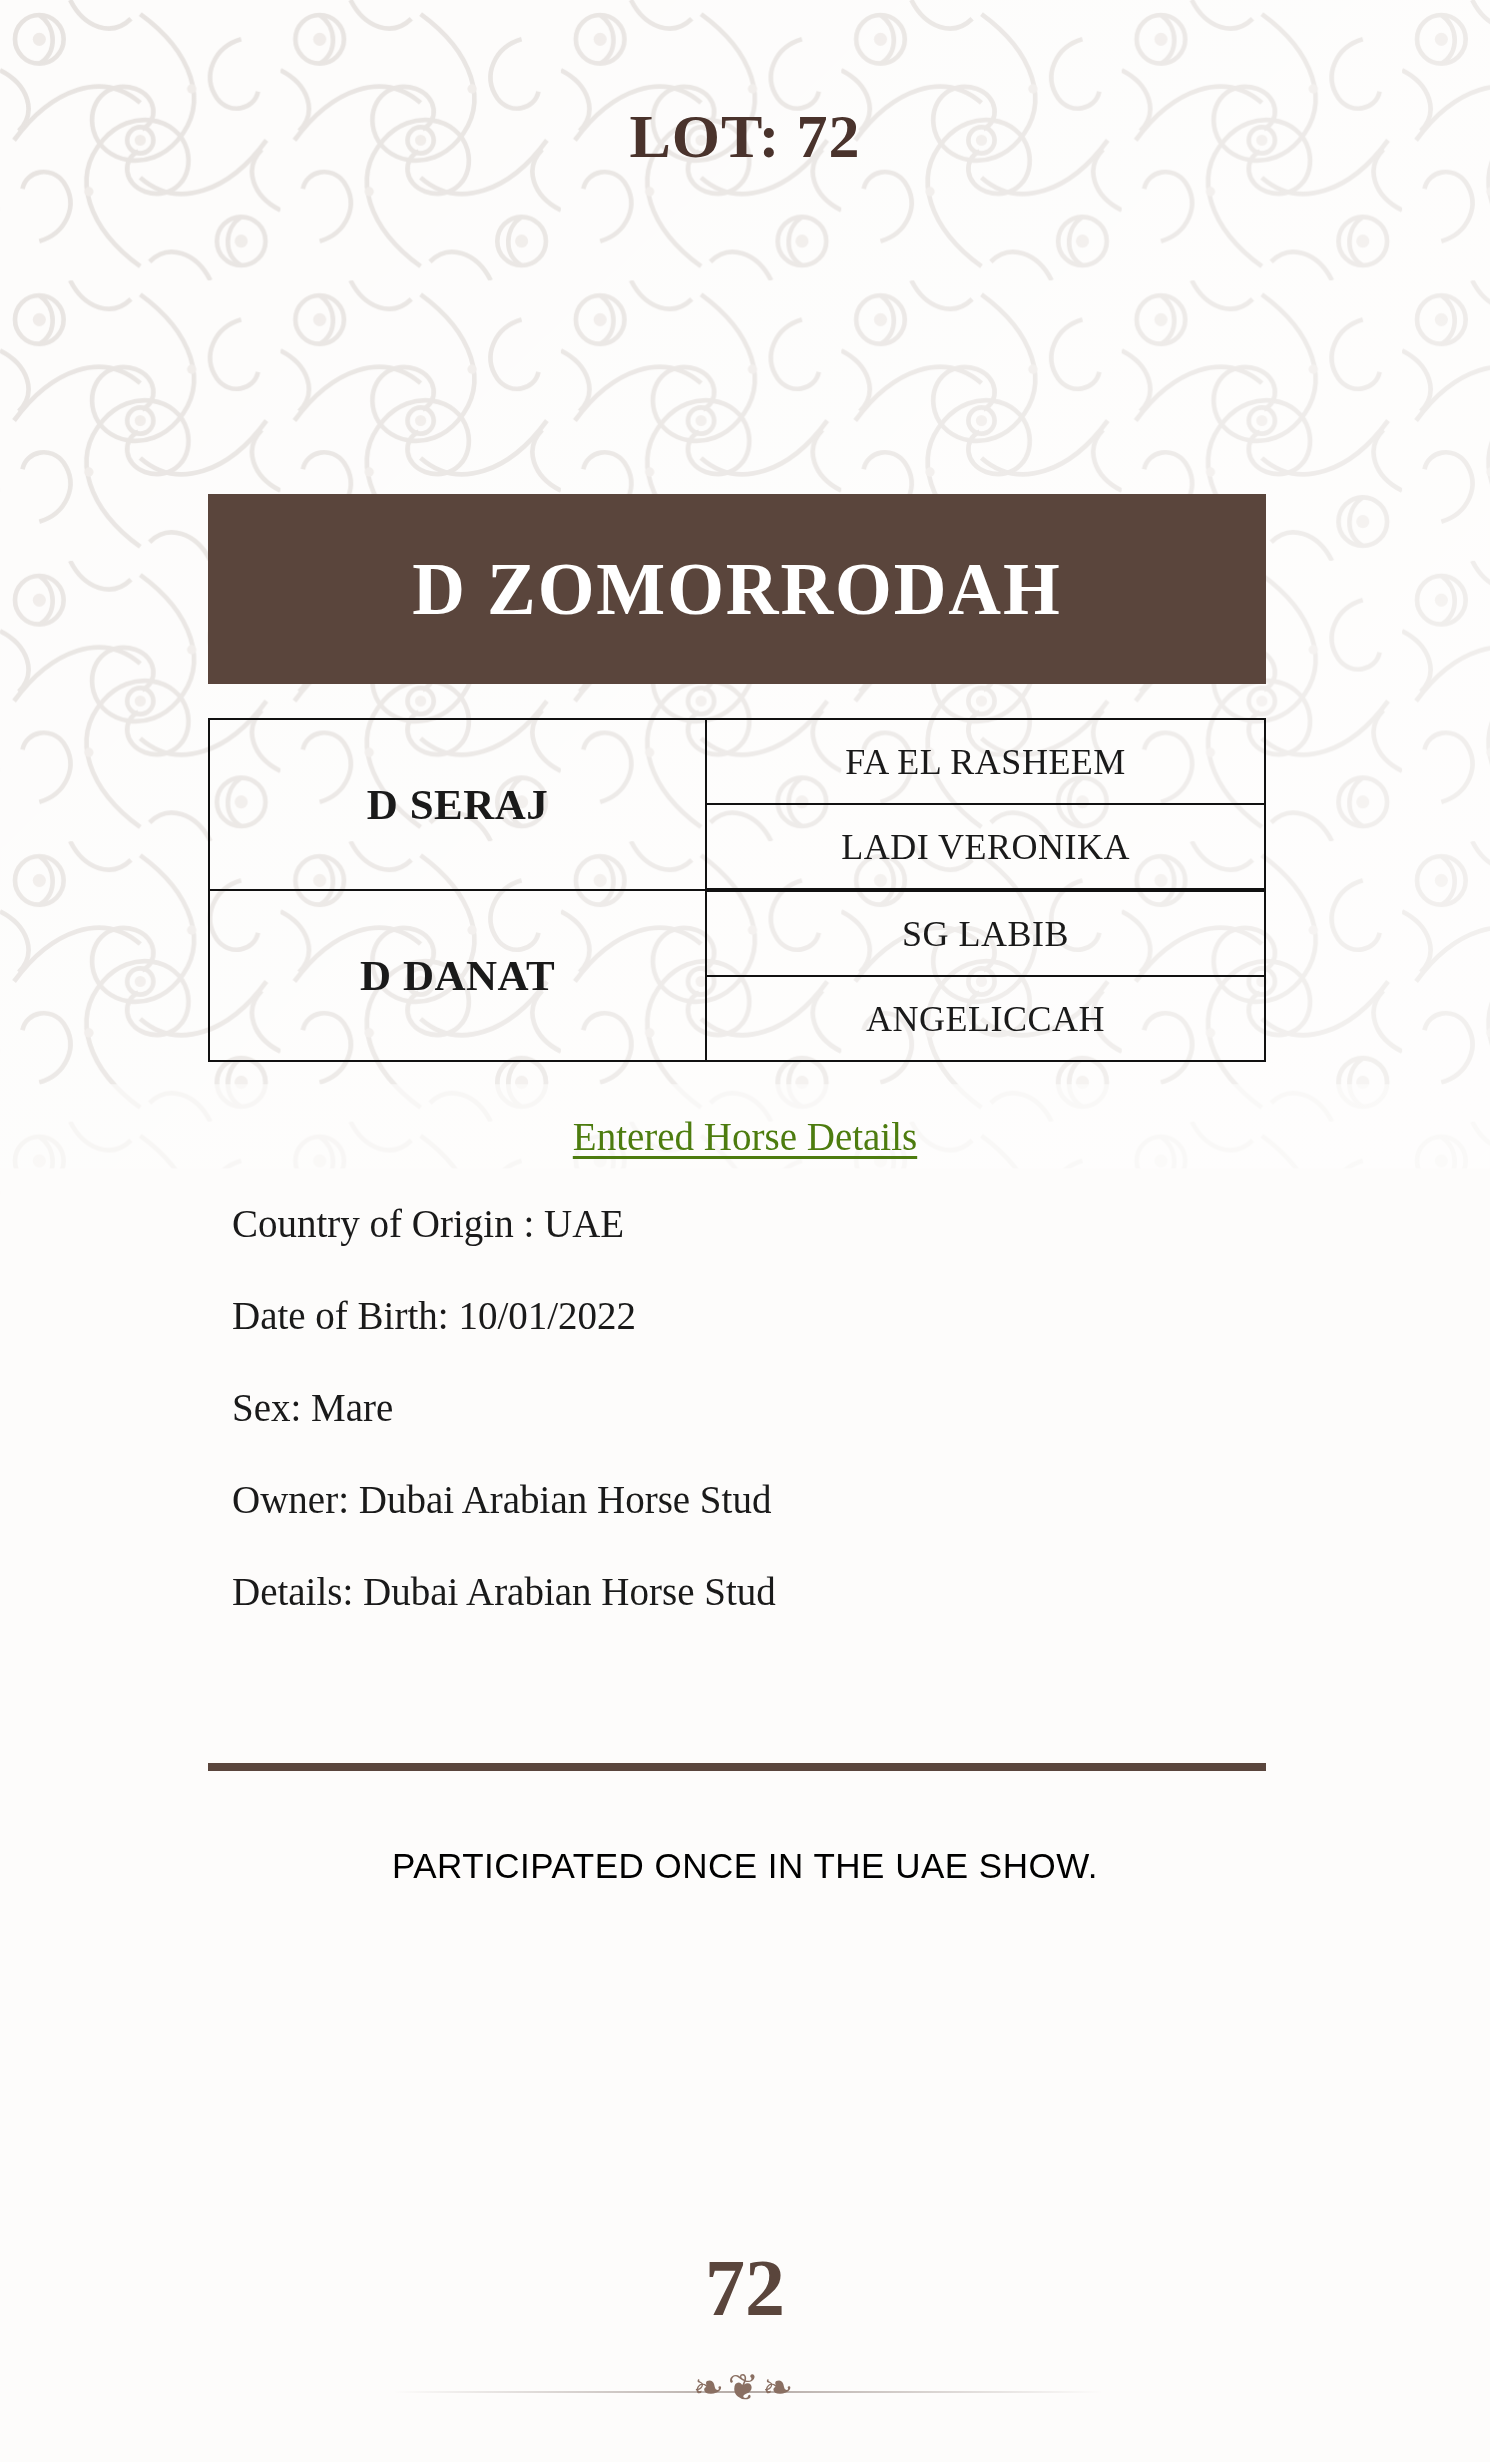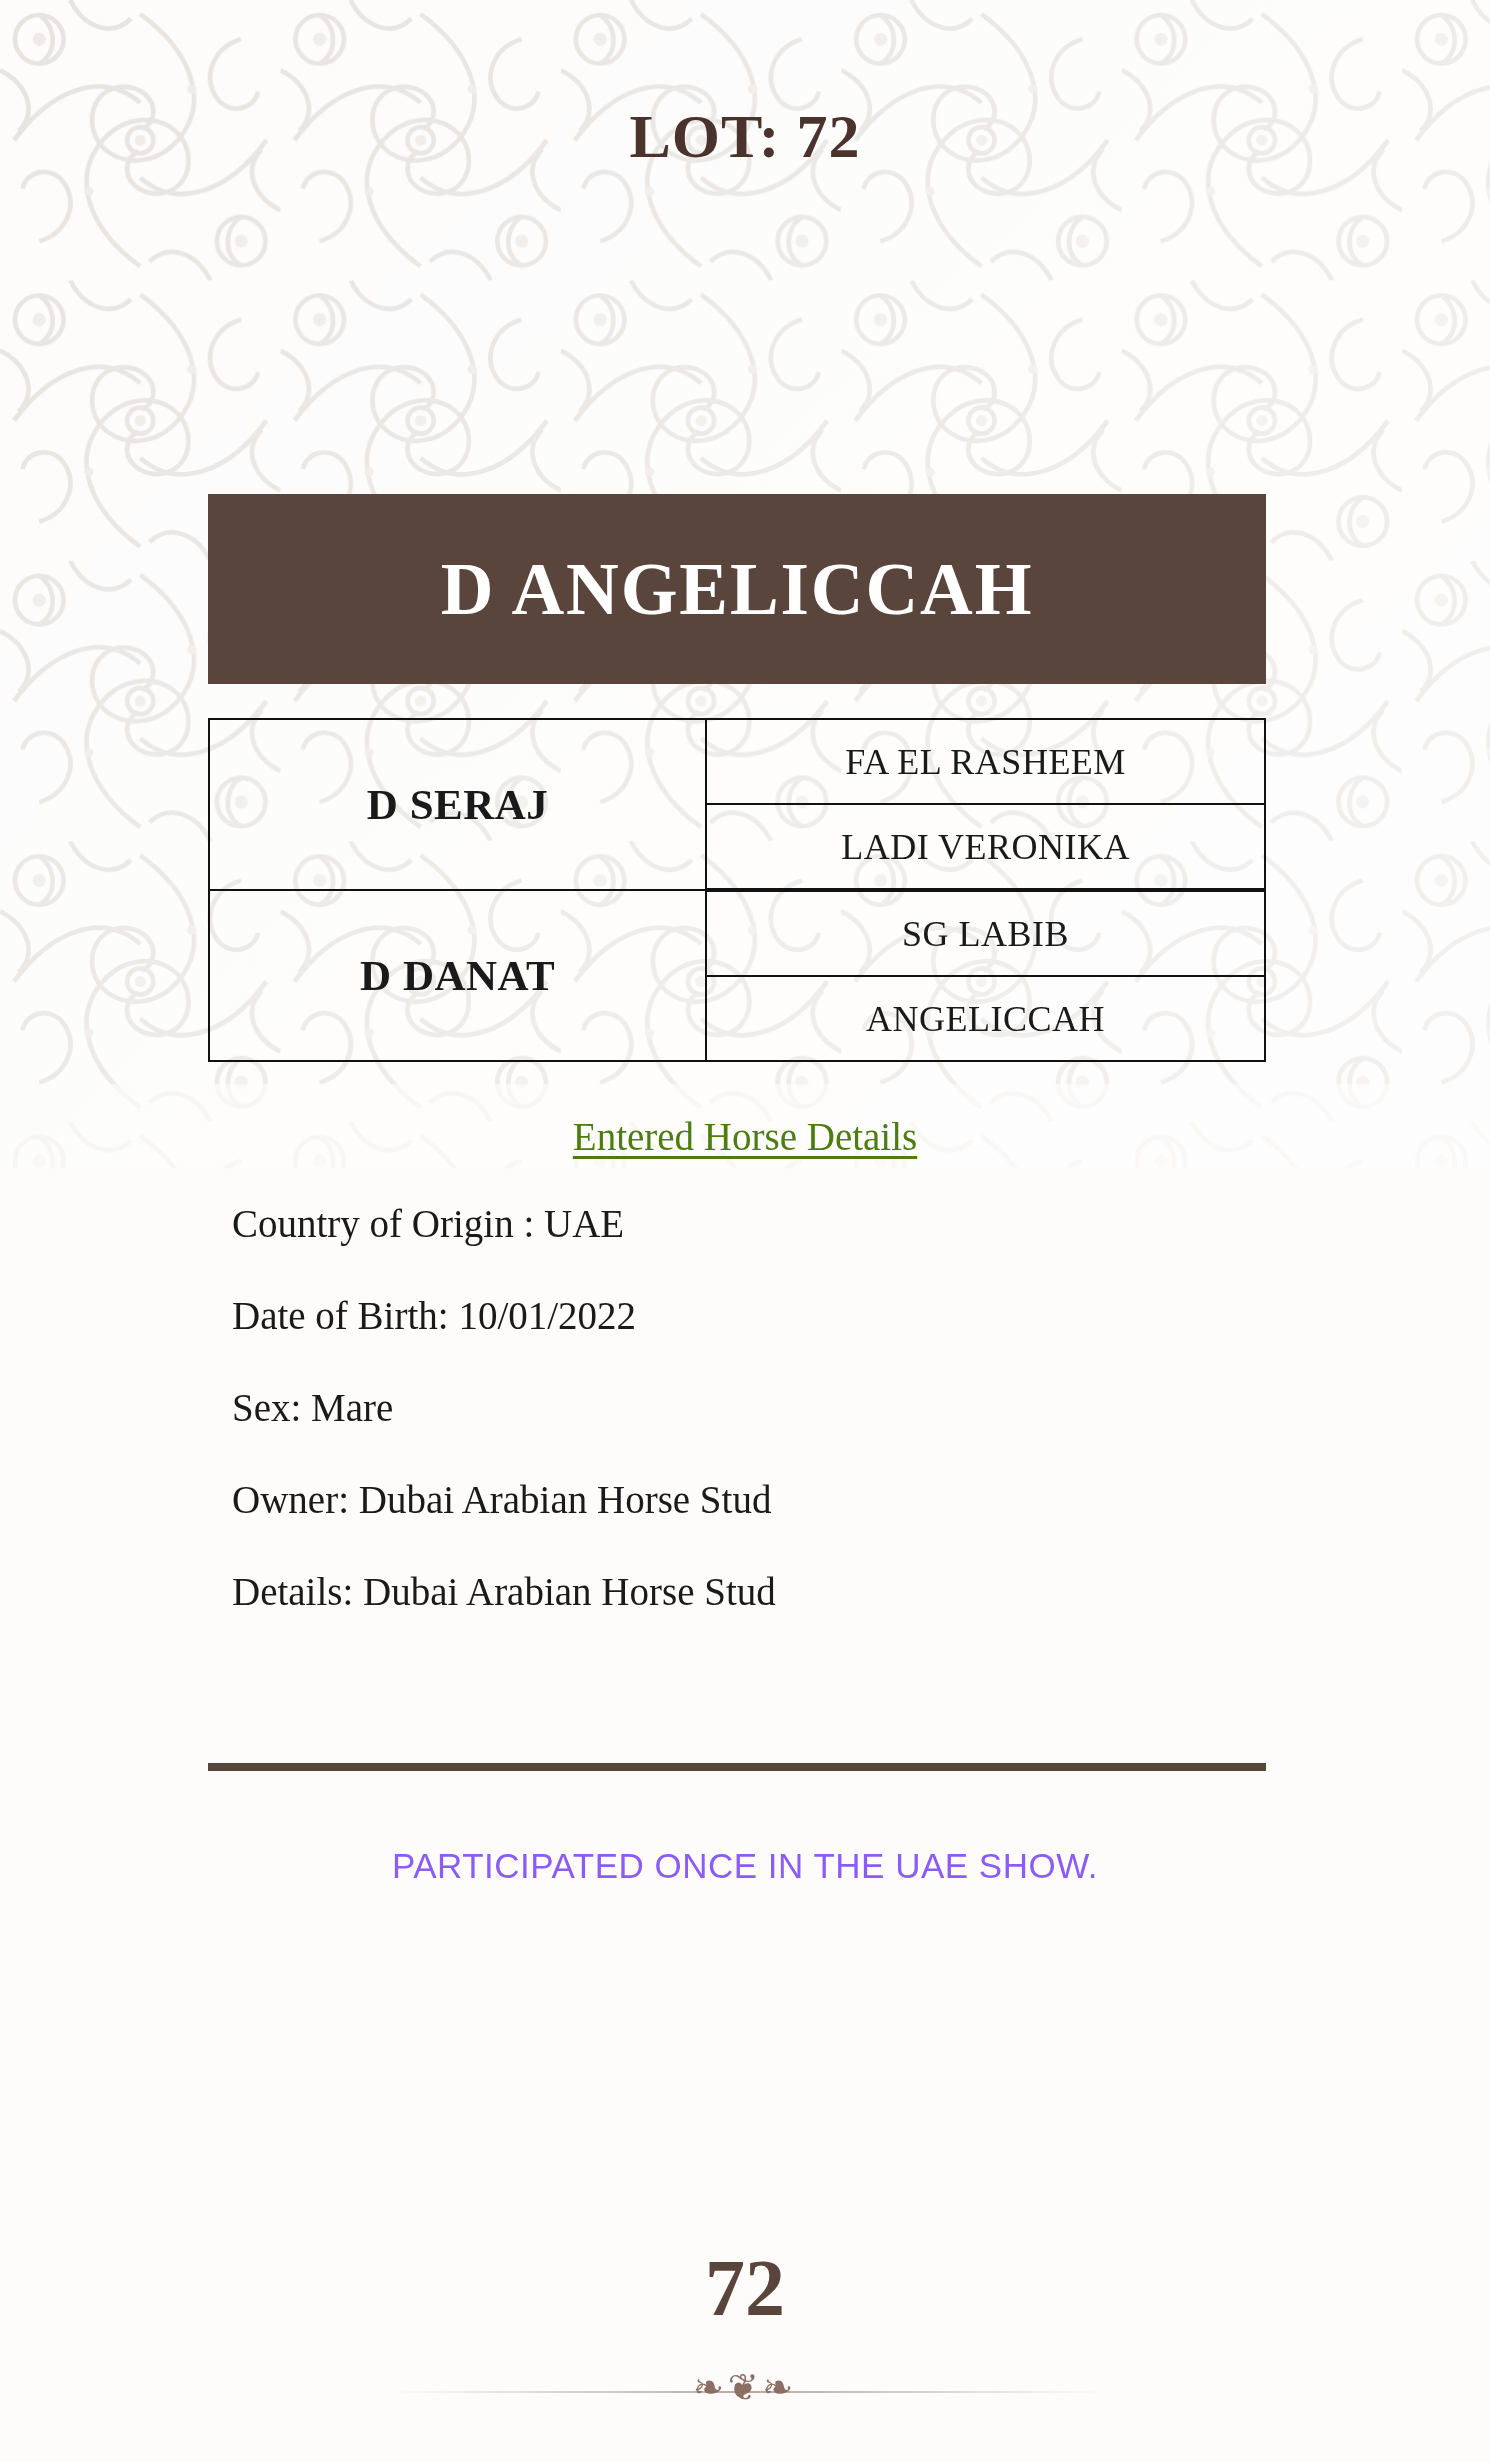--- a/index.html
+++ b/index.html
@@ -153,21 +153,21 @@
   
   .note {
     position: absolute;
     top: 1846px;
     left: 0;
     width: 100%;
     text-align: center;
     font-family: "Liberation Sans", sans-serif;
     font-size: 35px;
     letter-spacing: 0.5px;
-    color: #8b5cf6;
+    color: #000000;
   }
 
   
   .footer-number {
     position: absolute;
     top: 2248px;
     left: 0;
     width: 100%;
     text-align: center;
     font-size: 80px;
@@ -238,21 +238,21 @@
     <rect x="0" y="0" width="1594" height="1500" fill="url(#fadeMask)" opacity="0.55"></rect>
     <rect x="0" y="1250" width="1594" height="1384" fill="#fdfcfb" opacity="0.92"></rect>
   </svg>
 </div>
 
 <div class="page">
 
   <div class="lot-title">LOT: 72</div>
 
   <div class="name-banner">
-    <div class="name-text">D ANGELICCAH</div>
+    <div class="name-text">D ZOMORRODAH</div>
   </div>
 
   <div class="pedigree">
     <div class="ped-col-left">
       <div class="ped-sire">D SERAJ</div>
       <div class="ped-dam">D DANAT</div>
     </div>
     <div class="ped-col-right">
       <div class="ped-gp">FA EL RASHEEM</div>
       <div class="ped-gp">LADI VERONIKA</div>

